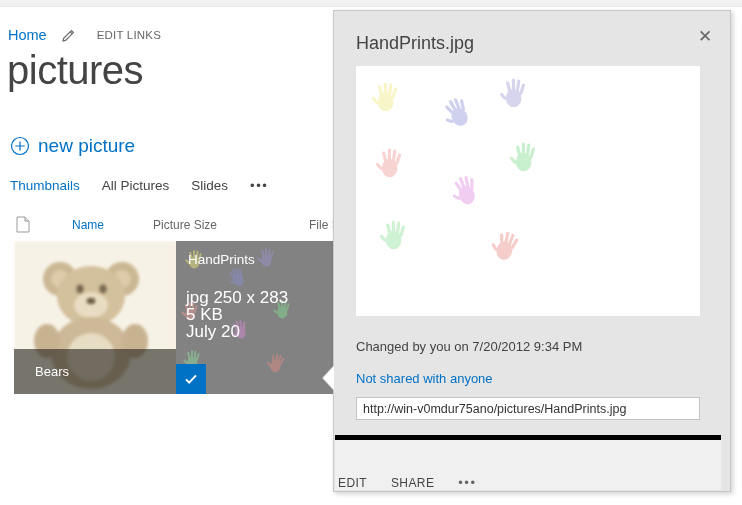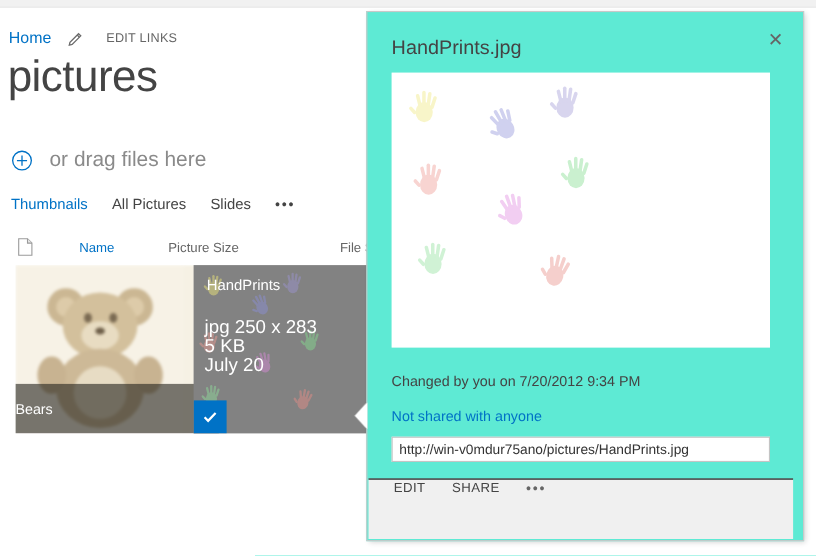--- a/index.html
+++ b/index.html
@@ -174,21 +174,21 @@
   .tile-caption {
     position: absolute;
     left: 0; bottom: 0;
     width: 100%;
     height: 45px;
     background: rgba(40,38,32,.62);
     color: #ffffff;
     font-size: 13px;
     display: flex;
     align-items: center;
-    padding-left: 0;
+    padding-left: 21px;
     box-sizing: border-box;
   }
 
   
   .hands-bg {
     position: absolute;
     inset: 0;
     opacity: .5;
   }
   .tile-overlay-title {
@@ -223,21 +223,21 @@
     line-height: 12px;
     cursor: pointer;
   }
 
   
   .callout {
     position: absolute;
     left: 333px; top: 10px;
     width: 398px;
     height: 482px;
-    background: #5eead4;
+    background: #e5e5e5;
     border: 1px solid #c8c8c8;
     box-shadow: 2px 2px 5px rgba(0,0,0,.18);
     box-sizing: border-box;
     z-index: 10;
   }
   .callout-beak {
     position: absolute;
     left: -11px; top: 355px;
     width: 0; height: 0;
     border-top: 12px solid transparent;
@@ -306,25 +306,25 @@
     padding: 0 6px;
     outline: none;
   }
 
   .callout-footer {
     position: absolute;
     left: 1px; bottom: 1px;
     width: 386px;
     height: 55px;
     background: #f0f0f0;
-    border-top: 1px solid #000000;
-    display: flex;
-    align-items: flex-start;
+    border-top: 5px solid #000000;
+    display: flex;
+    align-items: flex-end;
     gap: 24px;
-    padding-left: 23px;
+    padding-left: 3px;
     box-sizing: border-box;
     font-size: 12px;
     letter-spacing: .4px;
   }
   .footer-action {
     color: #444444;
     cursor: pointer;
   }
   .footer-ellipsis {
     color: #666666;
@@ -355,21 +355,21 @@
 
   <div class="page-title">pictures</div>
 
   <div class="newitem-row">
     <span class="plus-icon">
       <svg width="20" height="20" viewBox="0 0 20 20">
         <circle cx="10" cy="10" r="8.5" fill="none" stroke="#0072c6" stroke-width="1.2"></circle>
         <path d="M10 5.4 V14.6 M5.4 10 H14.6" stroke="#0072c6" stroke-width="1.2"></path>
       </svg>
     </span>
-    <span class="newitem-hint">or drag files here</span>
+    <span class="newitem-link">new picture</span>
   </div>
 
   <div class="view-tabs">
     <span class="view-tab active">Thumbnails</span>
     <span class="view-tab">All Pictures</span>
     <span class="view-tab">Slides</span>
     <span class="view-ellipsis">•••</span>
   </div>
 
   <div class="col-header">

